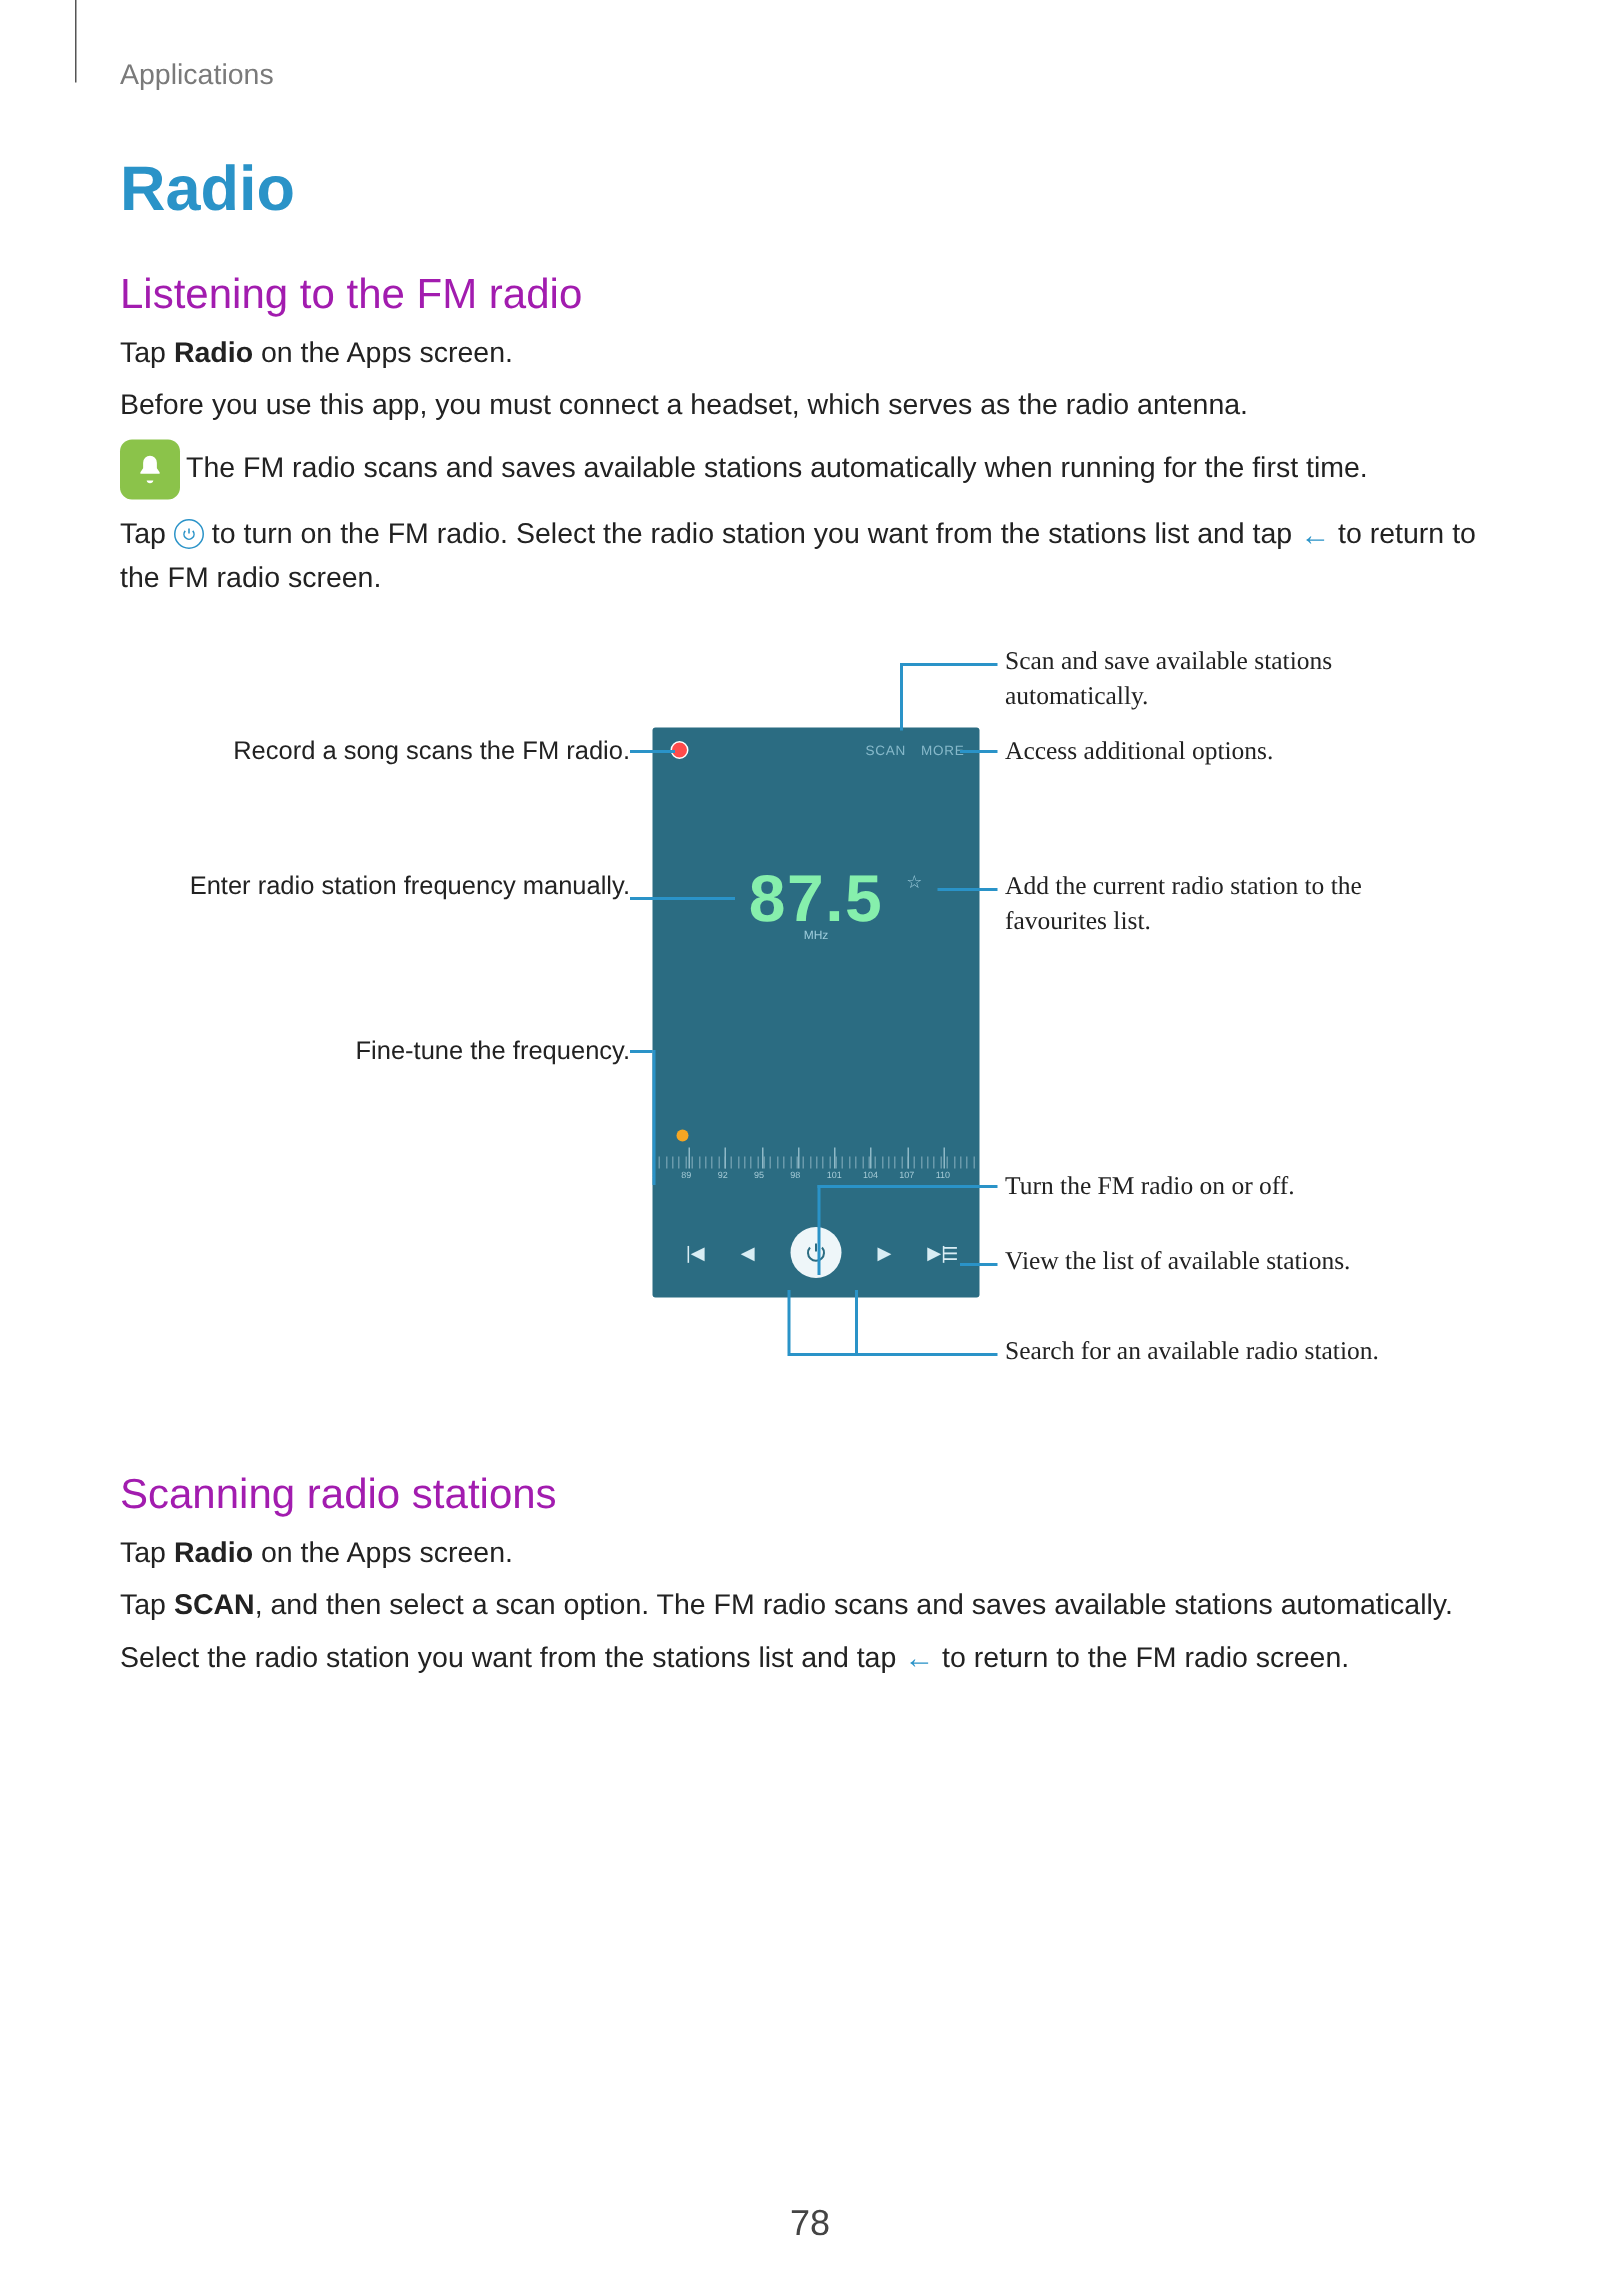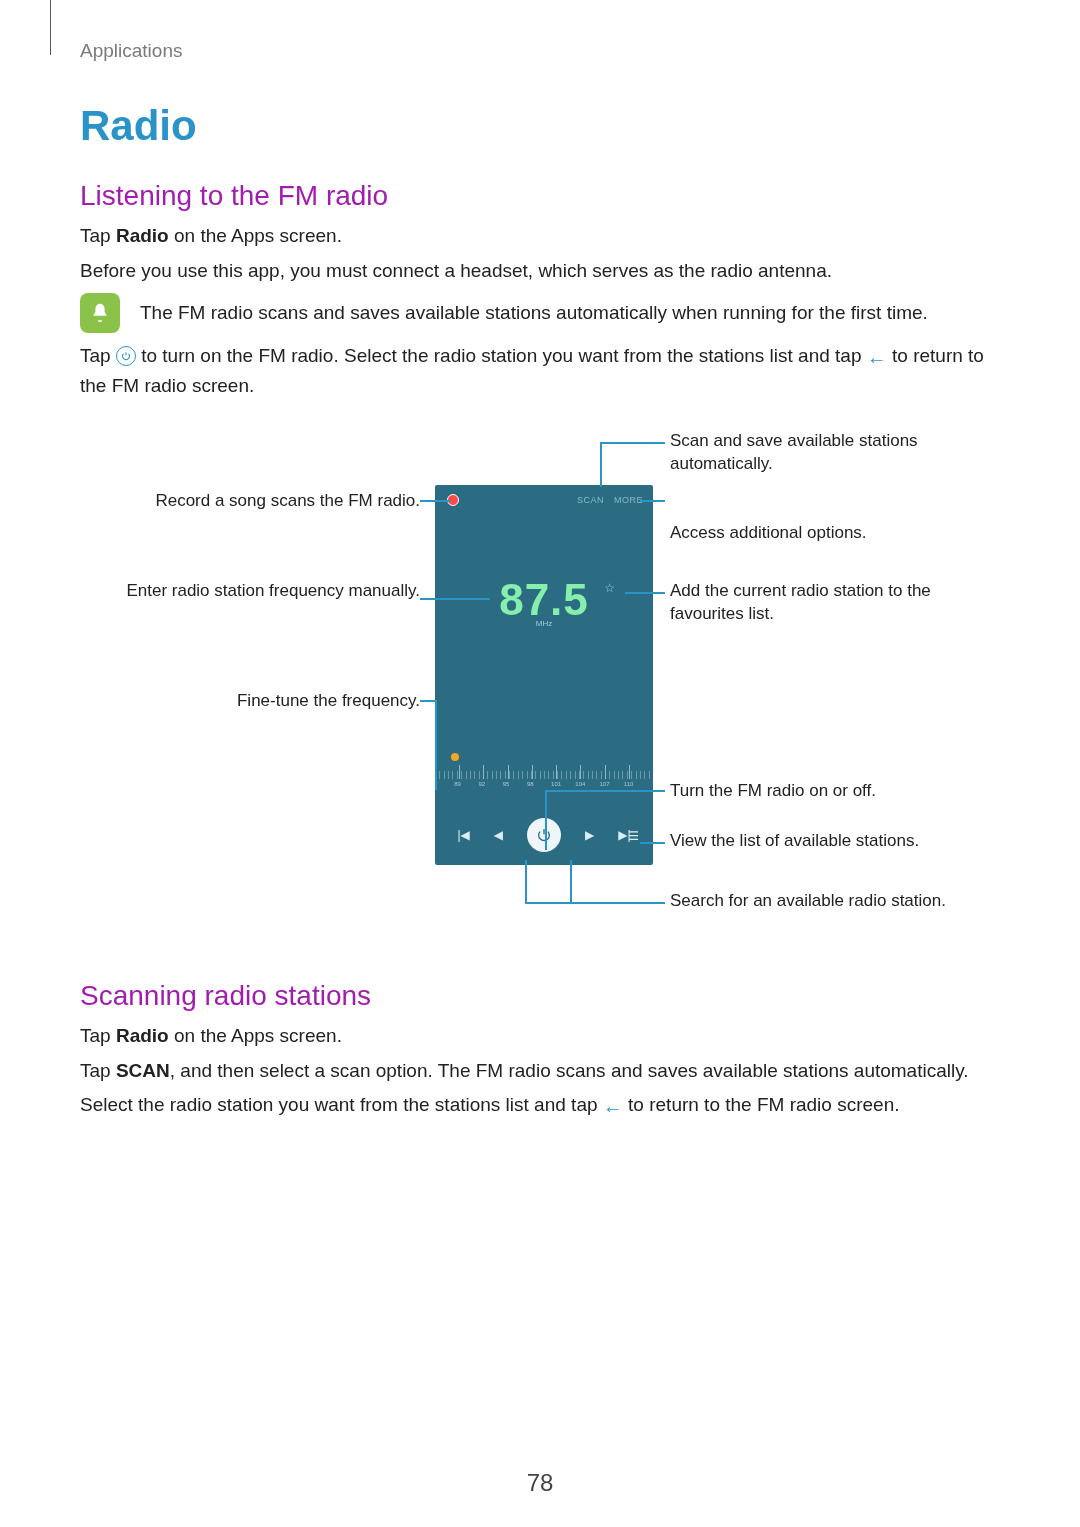--- a/index.html
+++ b/index.html
@@ -44,21 +44,21 @@
   }
   .body-text {
     font-size: 19px;
     line-height: 1.5;
     margin: 6px 0;
   }
   .bold { font-weight: bold; }
   .note-row {
     display: flex;
     align-items: flex-start;
-    gap: 20px;
+    gap: 4px;
     margin: 8px 0;
   }
   .note-icon {
     width: 40px;
     height: 40px;
     background: #8bc34a;
     border-radius: 8px;
     display: flex;
     align-items: center;
     justify-content: center;
@@ -217,28 +217,28 @@
   }
 
   
   .callout {
     position: absolute;
     font-size: 17px;
     line-height: 1.35;
     color: #222;
   }
   .callout.left { text-align: right; }
-  .callout.right { text-align: left; }
+  .callout.right { text-align: left; font-family: Liberation Serif, serif; }
   
   .c-record { left: 0; top: 60px; width: 340px; }
   .c-manual { left: 0; top: 150px; width: 340px; }
   .c-finetune { left: 0; top: 260px; width: 340px; }
   
   .c-scan   { left: 590px; top: 0;   width: 310px; }
-  .c-more   { left: 590px; top: 60px; width: 310px; margin-top: 32px; }
+  .c-more   { left: 590px; top: 60px; width: 310px; }
   .c-fav    { left: 590px; top: 150px; width: 310px; }
   .c-power  { left: 590px; top: 350px; width: 310px; }
   .c-list   { left: 590px; top: 400px; width: 310px; }
   .c-search { left: 590px; top: 460px; width: 310px; }
 
   
   .line { position: absolute; background: #2a93c8; }
   .hline { height: 1.5px; }
   .vline { width: 1.5px; }
 

